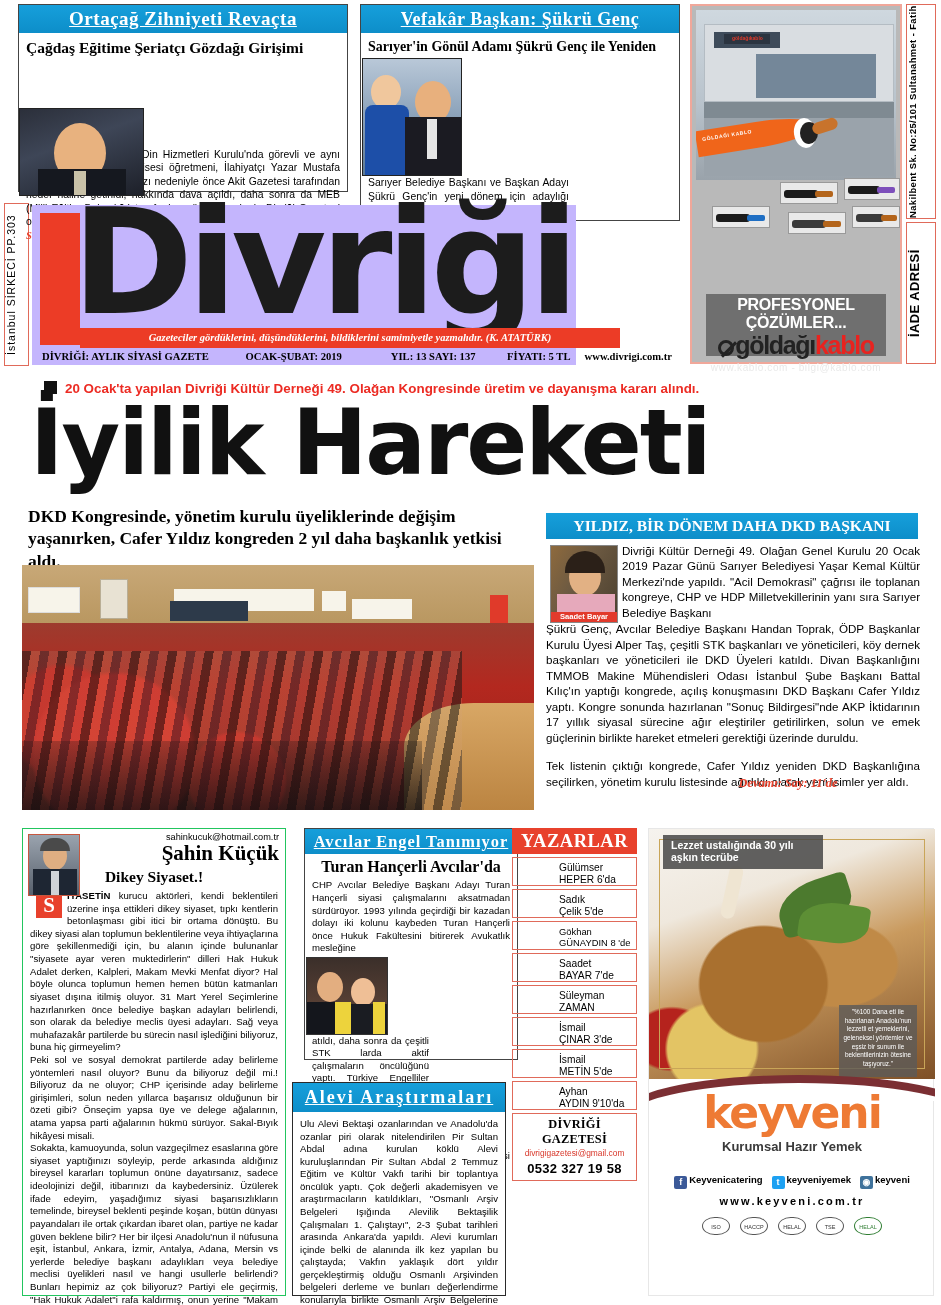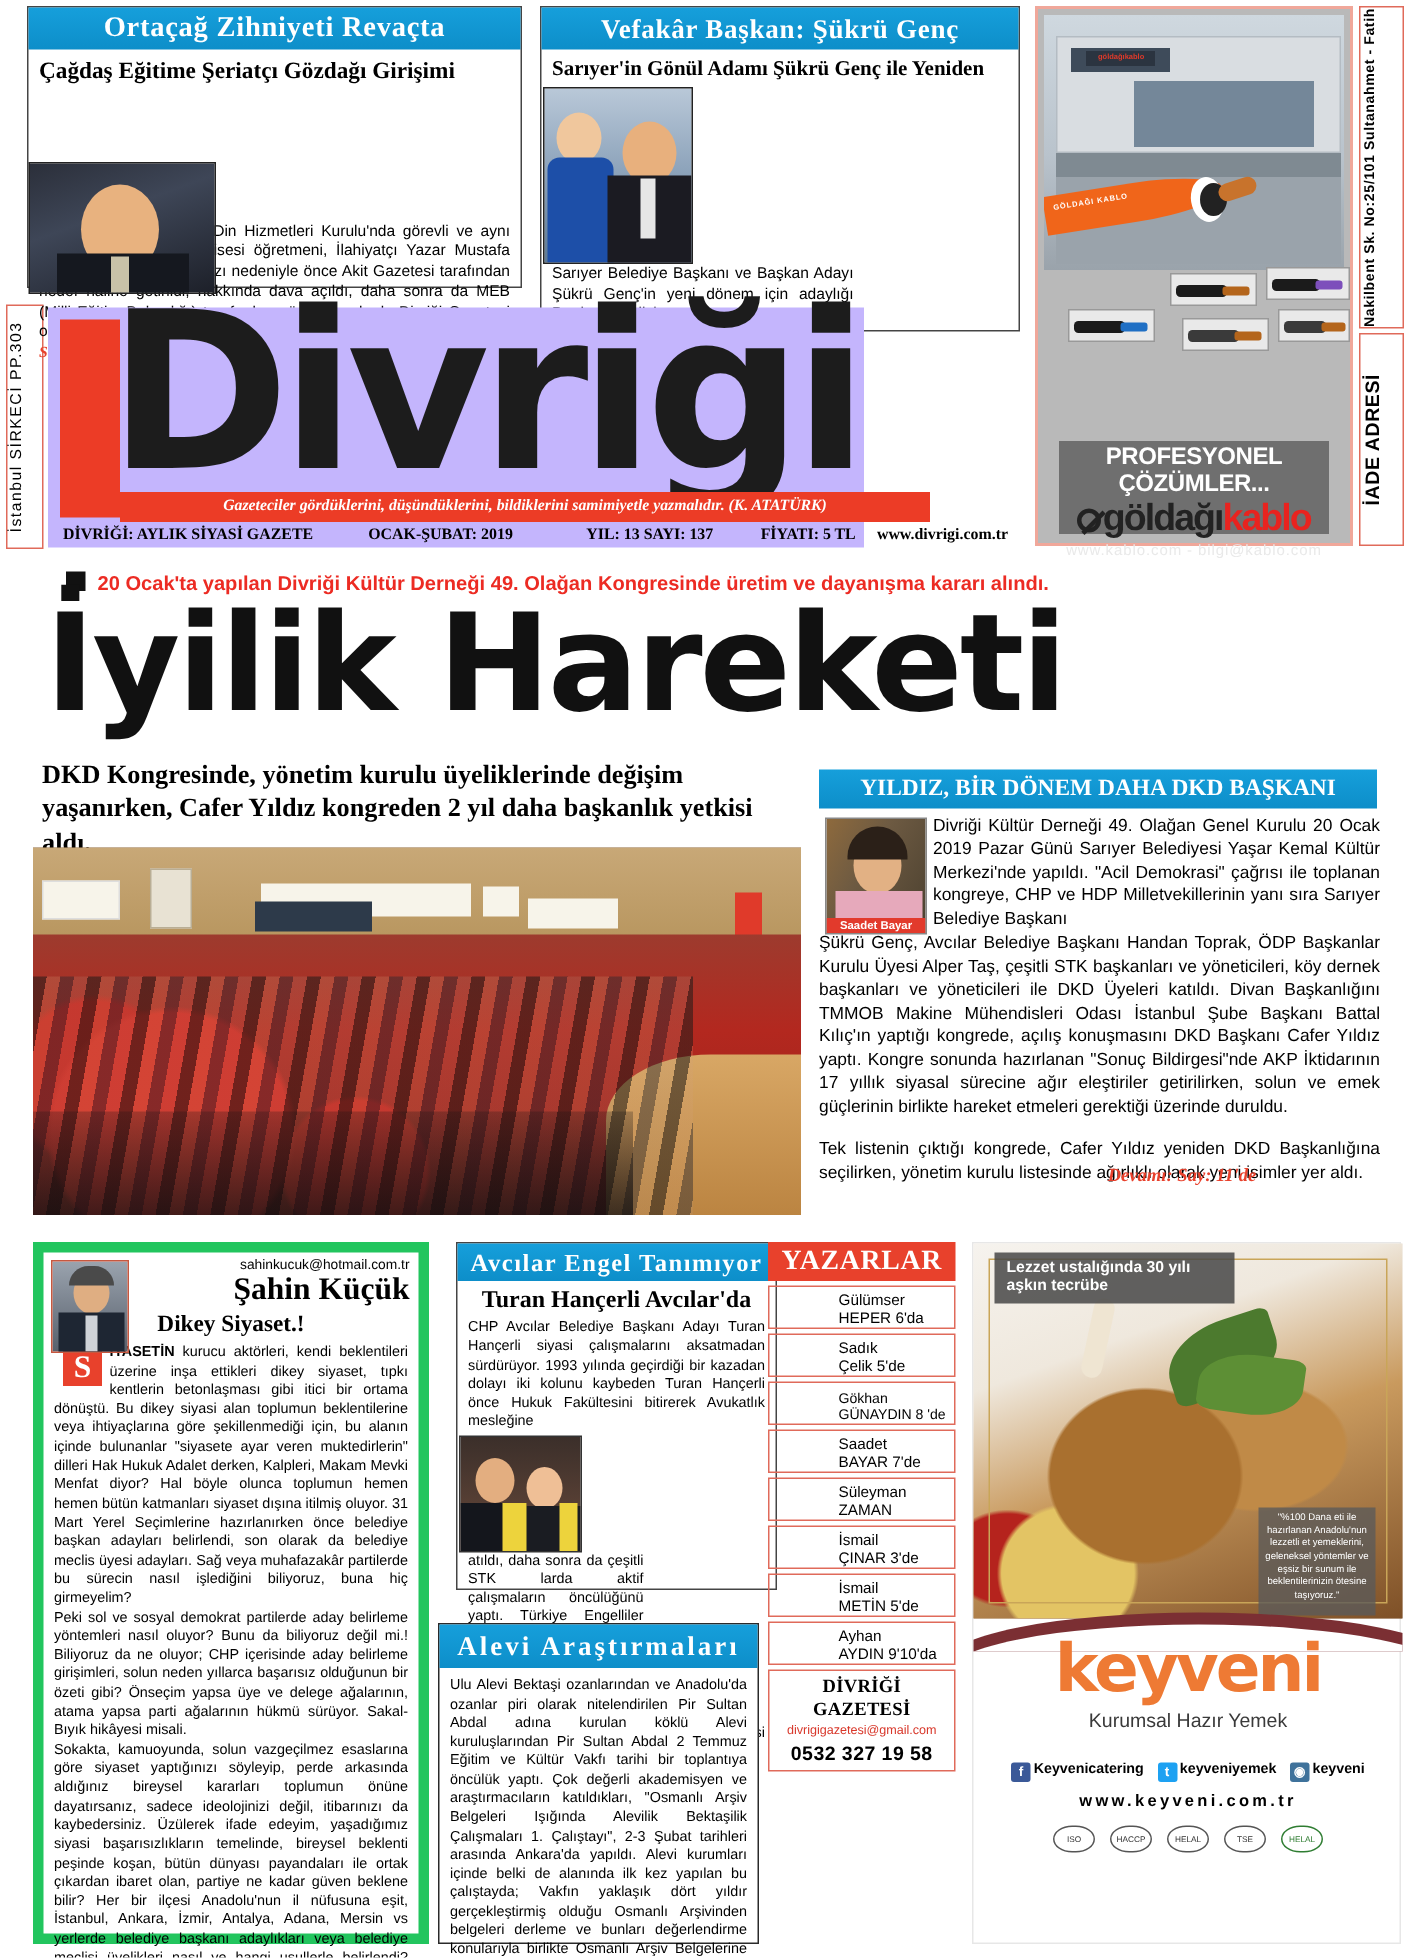--- a/index.html
+++ b/index.html
@@ -21,21 +21,21 @@
     font-family:"Liberation Serif", serif;
     font-weight:bold;
   }
   .cont { color:#e8412c; font-style:italic; font-weight:bold;
           font-family:"Liberation Serif",serif; }
   .boxed { border:1px solid #333; background:#fff; }
 
   
   #box1 { left:18px; top:4px; width:330px; height:188px; border:1px solid #444; }
   #box2 { left:360px; top:4px; width:320px; height:217px; border:1px solid #444; }
-  .nb-bar { height:28px; line-height:28px; font-size:19px; letter-spacing:.5px; }
+  .nb-bar { height:28px; line-height:28px; font-size:19px; letter-spacing:.5px;text-decoration:underline; }
   #box2 .nb-bar { font-size:18px; }
   .nb-sub {
     font-family:"Liberation Serif",serif; font-weight:bold;
     font-size:15.5px; padding:6px 7px 3px 7px; line-height:1.15;
   }
   #box2 .nb-sub{ font-size:14px; }
   .nb-body {
     font-size:10.4px; line-height:1.30; padding:0 7px; text-align:justify;
     font-family:"Liberation Sans", sans-serif;
   }
@@ -103,21 +103,21 @@
 
   
   #feat-bar { left:546px; top:513px; width:372px; height:26px; line-height:26px; font-size:15.6px;}
   #feat-photo { left:550px; top:545px; width:68px; height:78px; border:1px solid #888;}
   #feat-cap { position:absolute; left:0; bottom:0; width:100%; background:#e23a2c; color:#fff;
     font-size:7.6px; font-weight:bold; text-align:center; line-height:10px; }
   #feat-body { left:546px; top:543px; width:374px; height:260px;
      font-size:11.6px; line-height:1.335; text-align:left; }
 
   
-  #colA { left:22px; top:828px; width:264px; height:468px; border:7px solid #22c55e; background:#fff;}
+  #colA { left:22px; top:828px; width:264px; height:468px; border:1px solid #22c55e; background:#fff;}
   #colA .au-photo { position:absolute; left:5px; top:5px; width:52px; height:62px; border:1px solid #c7573f;}
   .au-mail { text-align:right; font-size:9.2px; padding:3px 6px 0 0; font-family:"Liberation Sans",sans-serif;}
   .au-name { text-align:right; font-size:21px; font-weight:bold; padding:0 6px 0 0;
      font-family:"Liberation Serif",serif; line-height:1.05;}
   .au-title { text-align:center; font-size:15.5px; font-weight:bold; padding:4px 0 2px 0;
      font-family:"Liberation Serif",serif;}
   .dropcap { float:left; width:26px; height:26px; background:#e8412c; color:#fff;
      font-family:"Liberation Serif",serif; font-weight:bold; font-size:21px; line-height:26px;
      text-align:center; margin:2px 5px 0 6px;}
   .au-body { font-size:9.6px; line-height:1.315; padding:2px 7px 0 7px; text-align:justify;}
@@ -153,21 +153,21 @@
   #kv-badge { position:absolute; left:14px; top:6px; width:160px; height:34px;
      background:rgba(70,70,70,.85); color:#fff; font-size:10.5px; font-weight:bold;
      line-height:1.18; padding:4px 8px; }
   #kv-quote { position:absolute; right:18px; top:176px; width:78px; height:72px;
      background:rgba(90,90,90,.78); color:#fff; font-size:6.4px; line-height:1.35;
      text-align:center; padding:3px 3px;}
   #kv-logo { position:absolute; left:0; top:262px; width:286px; text-align:center;
      font-size:44px; font-weight:bold; color:#ee7a34; letter-spacing:-2px; line-height:1;
      font-family:"DejaVu Sans", sans-serif;}
   #kv-sub { position:absolute; left:0; top:310px; width:286px; text-align:center;
-     font-size:13px; font-weight:normal; color:#3a3a3a;}
+     font-size:13px; font-weight:bold; color:#3a3a3a;}
   #kv-social { position:absolute; left:0; top:345px; width:286px; display:flex;
      justify-content:center; gap:9px; align-items:center; font-size:9.5px; font-weight:bold;}
   .sq-ic { width:13px; height:13px; border-radius:2px; display:inline-block; margin-right:2px;
      color:#fff; font-size:9px; line-height:13px; text-align:center; font-weight:bold; vertical-align:-2px;}
   #kv-web { position:absolute; left:0; top:366px; width:286px; text-align:center;
      font-size:11px; font-weight:bold; letter-spacing:2.2px;}
   #kv-certs { position:absolute; left:0; top:388px; width:286px; display:flex;
      justify-content:center; gap:10px;}
   .cert { width:28px; height:18px; border:1px solid #555; transform:skewX(0deg);
      border-radius:50% / 55%; font-size:5.5px; line-height:18px; text-align:center; color:#333;}

